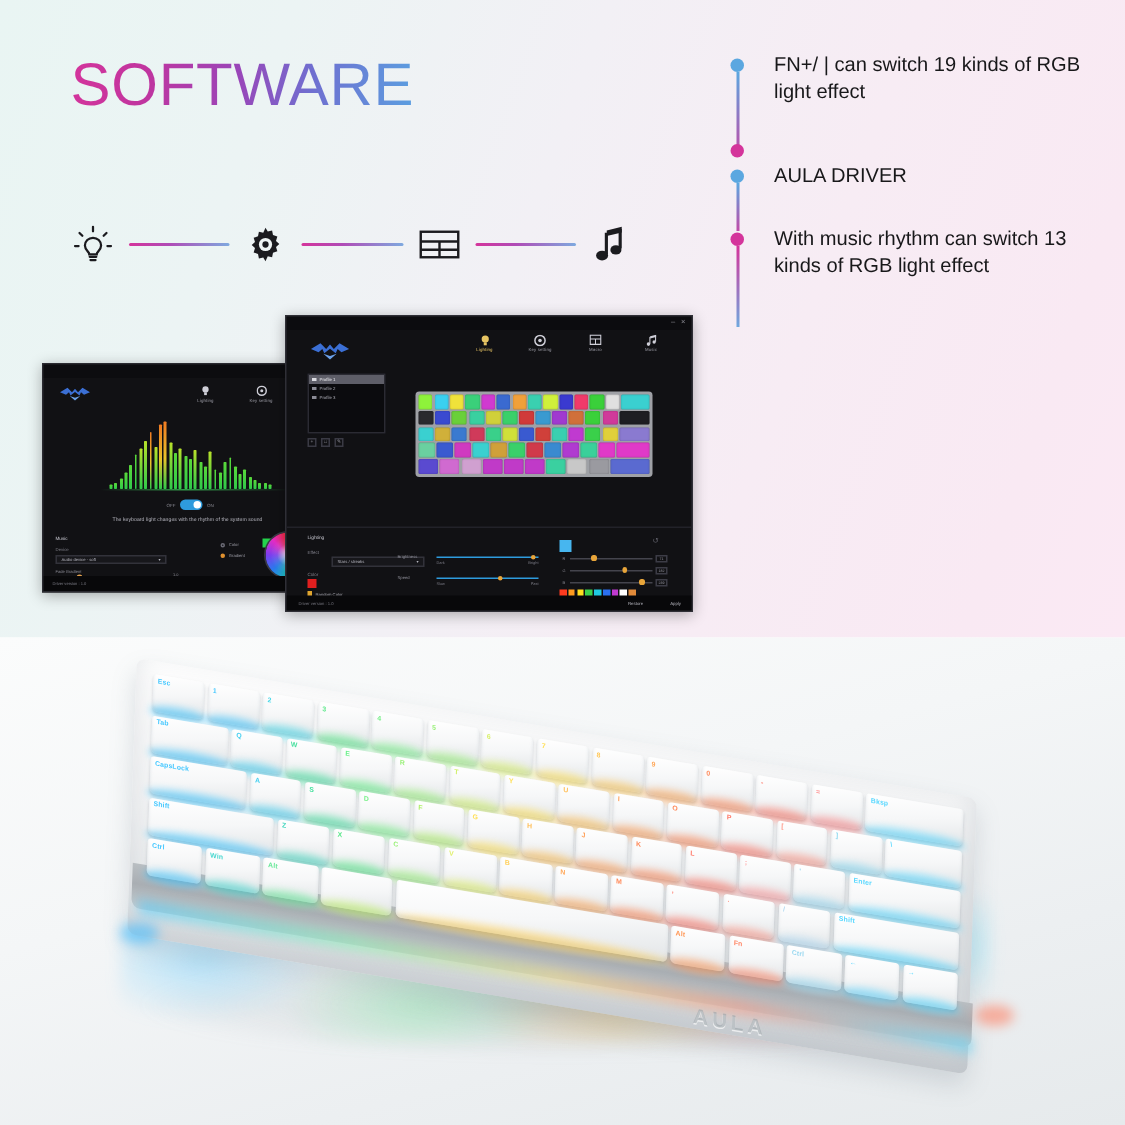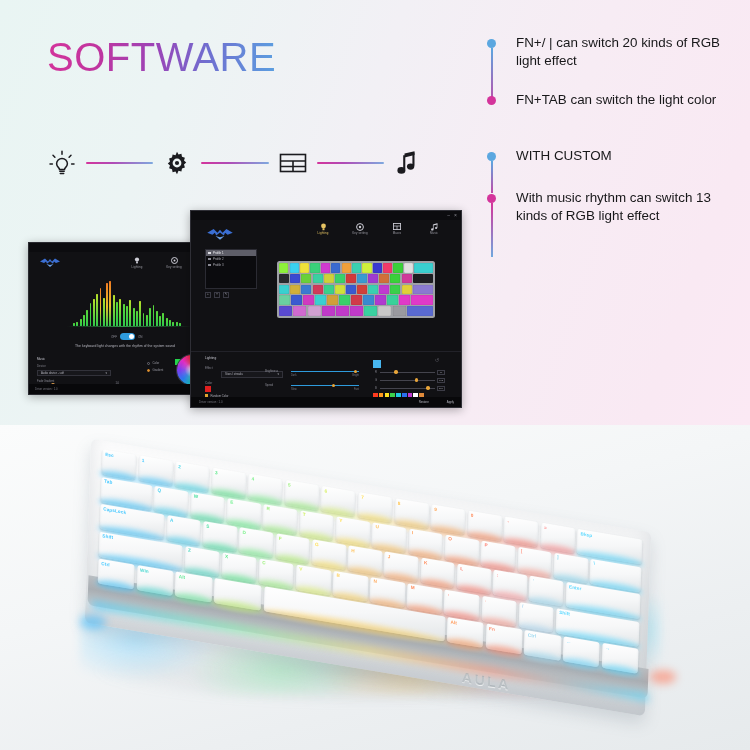--- a/index.html
+++ b/index.html
@@ -653,30 +653,29 @@
           <ellipse cx="4.4" cy="20.4" rx="4" ry="3.3" fill="#1b1b1f"></ellipse>
           <ellipse cx="13.6" cy="16.6" rx="3.7" ry="3.1" fill="#1b1b1f"></ellipse>
         </svg>
       </div>
     </div>
 
     <div class="bullets">
       <div class="bullet">
         <span class="bullet-dot blue"></span>
         <span class="bullet-connector conn-b2p" style="top:14px;height:56px;"></span>
-        <div class="bullet-text">FN+/ | can switch 20 kinds of RGB light effect</div>
+        <div class="bullet-text">FN+/ | can switch 19 kinds of RGB light effect</div>
       </div>
       <div class="bullet" style="margin-bottom:38px;">
         <span class="bullet-dot pink"></span>
-        <div class="bullet-text">FN+TAB can switch the light color</div>
       </div>
       <div class="bullet" style="margin-bottom:24px;">
         <span class="bullet-dot blue"></span>
         <span class="bullet-connector conn-b2p" style="top:14px;height:32px;"></span>
-        <div class="bullet-text">WITH CUSTOM</div>
+        <div class="bullet-text">AULA DRIVER</div>
       </div>
       <div class="bullet" style="margin-bottom:26px;">
         <span class="bullet-dot pink"></span>
         <span class="bullet-connector conn-p2b" style="top:14px;height:54px;"></span>
         <div class="bullet-text">With music rhythm can switch 13 kinds of RGB light effect</div>
       </div>
     </div>
 
     <div class="win win-music">
       <div class="win-titlebar">

